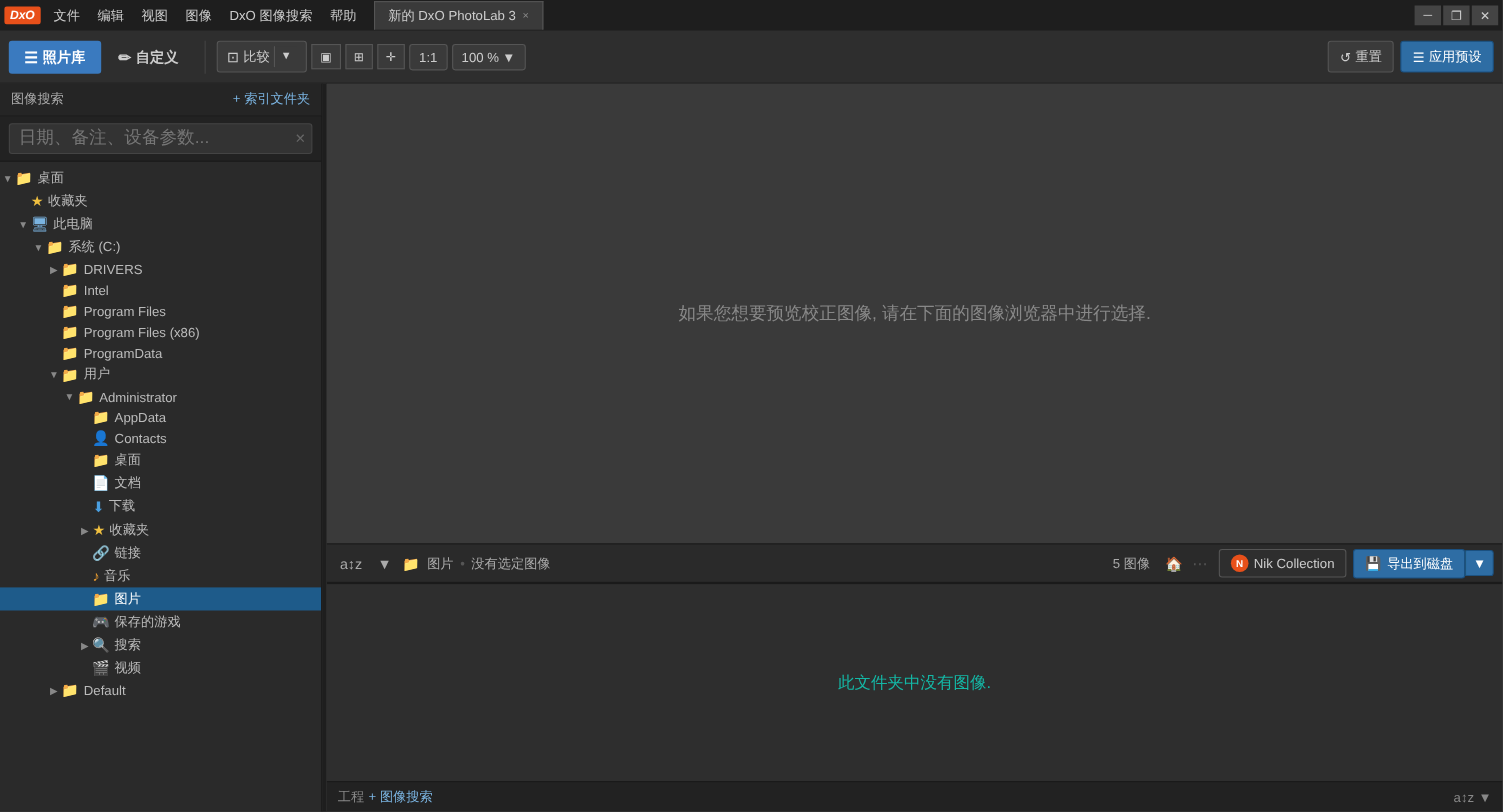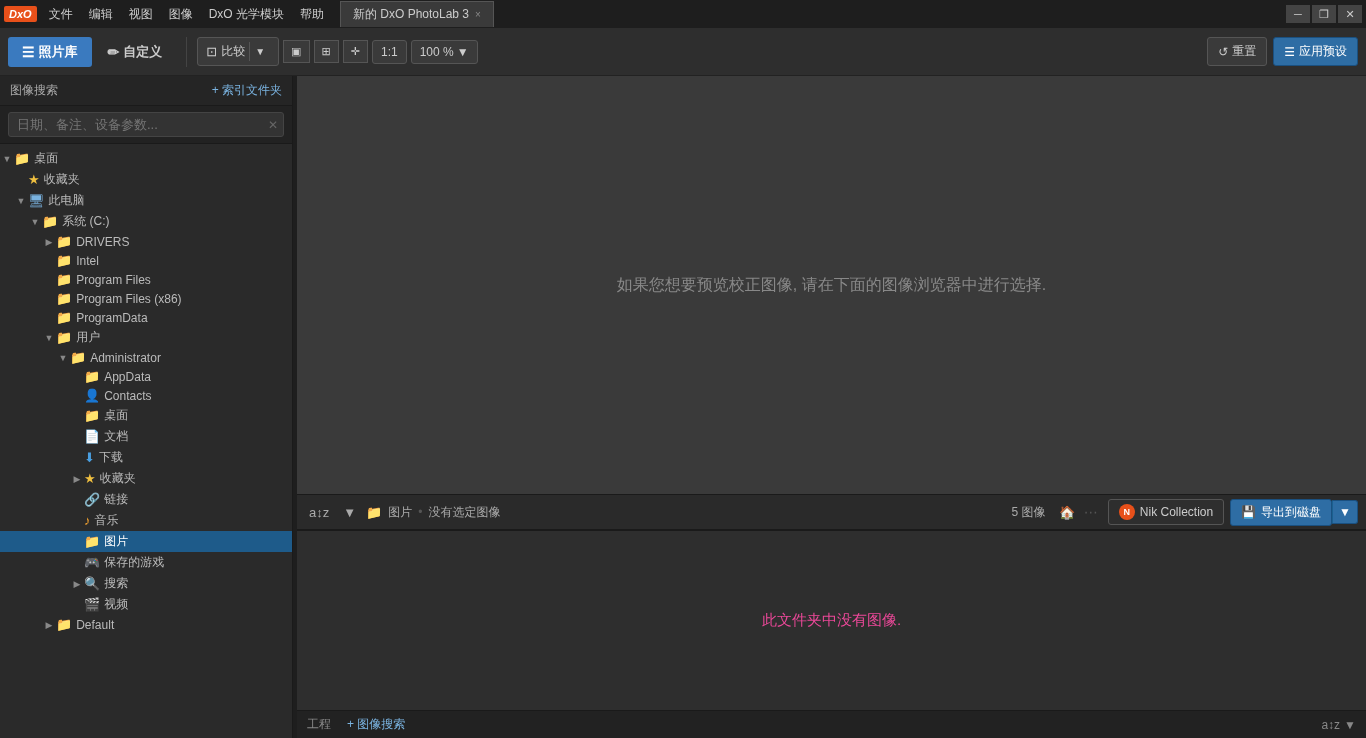--- a/index.html
+++ b/index.html
@@ -195,21 +195,21 @@
       display: flex;
       align-items: center;
     }
     .search-input {
       width: 100%;
       background: #333;
       border: 1px solid #444;
       color: #888;
       padding: 4px 24px 4px 8px;
       border-radius: 3px;
-      font-size: 13px;
+      font-size: 16px;
       outline: none;
     }
     .search-clear {
       position: absolute;
       right: 14px;
       color: #666;
       cursor: pointer;
       font-size: 12px;
     }
     .folder-section-label {
@@ -384,34 +384,34 @@
       border-radius: 0 3px 3px 0;
     }
 
     
     .filmstrip-panel {
       height: 180px;
       background: #2e2e2e;
       display: flex;
       align-items: center;
       justify-content: center;
-      color: #ec4899;
+      color: #14b8a6;
       font-size: 15px;
       flex-shrink: 0;
       border-top: 1px solid #1a1a1a;
     }
 
     
     .status-bar {
       height: 28px;
       background: #222;
       display: flex;
       align-items: center;
       padding: 0 10px;
-      gap: 16px;
+      gap: 4px;
       border-top: 1px solid #1a1a1a;
       flex-shrink: 0;
     }
     .status-label {
       color: #888;
       font-size: 12px;
     }
     .status-add-btn {
       color: #7ab3e0;
       cursor: pointer;
@@ -483,21 +483,21 @@
 </head>
 <body>
 
 <div class="title-bar">
   <div class="title-bar-left">
     <div class="dxo-logo">DxO</div>
     <div class="menu-item">文件</div>
     <div class="menu-item">编辑</div>
     <div class="menu-item">视图</div>
     <div class="menu-item">图像</div>
-    <div class="menu-item">DxO 光学模块</div>
+    <div class="menu-item">DxO 图像搜索</div>
     <div class="menu-item">帮助</div>
     <div class="tab-area">
       <div class="tab">
         <span>新的 DxO PhotoLab 3</span>
         <span class="tab-close">×</span>
       </div>
     </div>
   </div>
   <div class="title-bar-right">
     <button class="win-btn">─</button>

